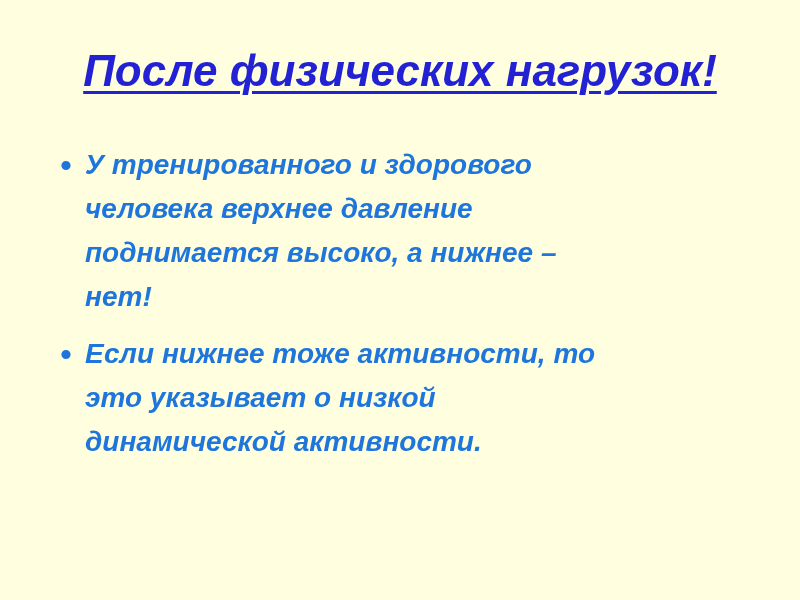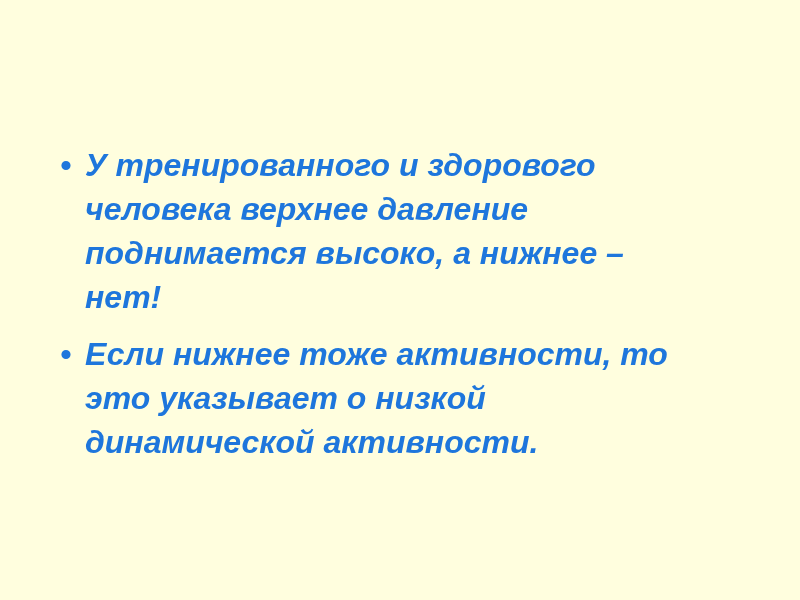--- a/index.html
+++ b/index.html
@@ -53,33 +53,34 @@
     flex: 0 0 25px;
     width: 25px;
     font-size: 32px;
     line-height: 44px;
     font-weight: bold;
     font-style: italic;
     color: #1e76dc;
   }
   .bullet-text {
     flex: 1 1 auto;
-    font-size: 32px;
+    font-size: 28px;
     line-height: 44px;
     font-weight: bold;
     font-style: italic;
     color: #1e76dc;
     white-space: pre-line;
   }
 </style>
 </head>
 <body>
 
 <div class="slide">
 
+  <div class="slide-title">После физических нагрузок!</div>
 
   <div class="bullet-list">
 
     <div class="bullet-item">
       <span class="bullet-marker">•</span>
       <span class="bullet-text">У тренированного и здорового
 человека верхнее давление
 поднимается высоко, а нижнее –
 нет!</span>
     </div>

